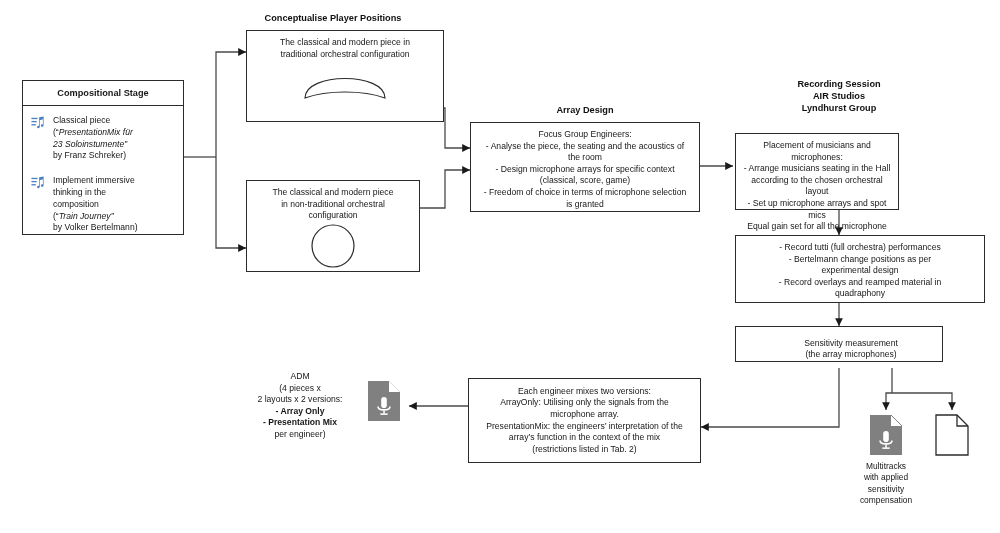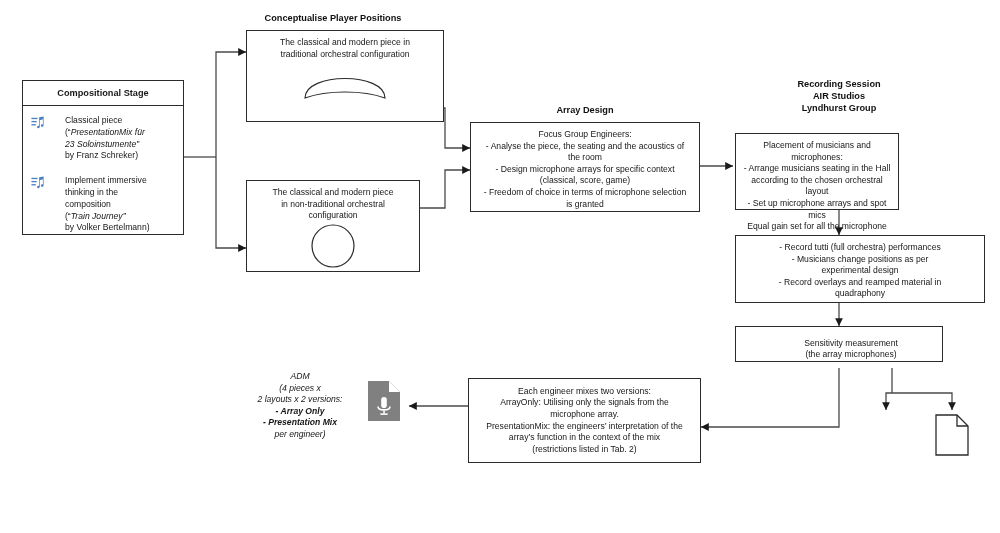--- a/index.html
+++ b/index.html
@@ -62,21 +62,21 @@
   }
   .cs-list {
     padding: 9px 8px 8px 8px;
     display: flex;
     flex-direction: column;
     gap: 13px;
   }
   .cs-item {
     display: flex;
     flex-direction: row;
-    gap: 20px;
+    gap: 8px;
     align-items: flex-start;
   }
   .cs-item-text {
     font-size: 8.6px;
     line-height: 11.8px;
     color: #161616;
   }
   .cs-item-text em {
     font-style: italic;
   }
@@ -257,34 +257,53 @@
       <span>- Arrange musicians seating in the Hall</span><br>
       <span>according to the chosen orchestral layout</span><br>
       <span>- Set up microphone arrays and spot mics</span><br>
       <span>Equal gain set for all the microphone arrays</span>
     </div>
   </div>
 
   <div class="box" style="left:735px; top:235px; width:250px; height:68px;">
     <div class="box-body">
       <span>- Record tutti (full orchestra) performances</span><br>
-      <span>- Musicians change positions as per</span><br>
+      <span>- Bertelmann change positions as per</span><br>
       <span>experimental design</span><br>
       <span>- Record overlays and reamped material in</span><br>
       <span>quadraphony</span>
     </div>
   </div>
 
   <div class="box" style="left:735px; top:326px; width:208px; height:36px; justify-content:flex-end;padding-left:24px;">
     <div class="box-body" style="padding-top:0;">
       <span>Sensitivity measurement</span><br>
       <span>(the array microphones)</span>
     </div>
   </div>
 
+  <div class="icon-group" style="left:847px; top:414px; width:78px;">
+    <svg class="doc-icon" width="34" height="42" viewBox="0 0 34 42">
+      <path d="M1,1 L22,1 L33,12 L33,41 L1,41 Z" fill="#808080"></path>
+      <path d="M22,1 L22,12 L33,12 Z" fill="#ffffff"></path>
+      <path d="M22,1 L33,12" stroke="#808080" stroke-width="1" fill="none"></path>
+      <g fill="#ffffff">
+        <rect x="14.2" y="17" width="5.6" height="11" rx="2.8"></rect>
+        <path d="M11,26.5 C11,31 23,31 23,26.5" fill="none" stroke="#ffffff" stroke-width="1.6"></path>
+        <rect x="16.3" y="30.5" width="1.5" height="3.4"></rect>
+        <rect x="13.3" y="33.4" width="7.4" height="1.5"></rect>
+      </g>
+    </svg>
+    <div class="icon-caption">
+      <span>Multitracks</span><br>
+      <span>with applied</span><br>
+      <span>sensitivity</span><br>
+      <span>compensation</span>
+    </div>
+  </div>
 
   <div class="icon-group" style="left:913px; top:414px; width:78px;">
     <svg class="doc-icon" width="34" height="42" viewBox="0 0 34 42">
       <path d="M1,1 L22,1 L33,12 L33,41 L1,41 Z" fill="#ffffff" stroke="#2b2b2b" stroke-width="1.3" stroke-linejoin="miter"></path>
       <path d="M22,1 L22,12 L33,12" fill="none" stroke="#2b2b2b" stroke-width="1.3"></path>
     </svg>
   </div>
 
   <div class="box" style="left:468px; top:378px; width:233px; height:85px; justify-content:center;">
     <div class="box-body" style="padding-top:0;">
@@ -301,21 +320,21 @@
     <path d="M1,1 L22,1 L33,12 L33,41 L1,41 Z" fill="#808080"></path>
     <path d="M22,1 L22,12 L33,12 Z" fill="#ffffff"></path>
     <g fill="#ffffff">
       <rect x="14.2" y="17" width="5.6" height="11" rx="2.8"></rect>
       <path d="M11,26.5 C11,31 23,31 23,26.5" fill="none" stroke="#ffffff" stroke-width="1.6"></path>
       <rect x="16.3" y="30.5" width="1.5" height="3.4"></rect>
       <rect x="13.3" y="33.4" width="7.4" height="1.5"></rect>
     </g>
   </svg>
 
-  <div class="text-block" style="left:238px; top:371px; width:124px;font-style:italic;">
+  <div class="text-block" style="left:238px; top:371px; width:124px;">
     <span>ADM</span><br>
     <span>(4 pieces x</span><br>
     <span>2 layouts x 2 versions:</span><br>
     <b>- Array Only</b><br>
     <b>- Presentation Mix</b><br>
     <span>per engineer)</span>
   </div>
 
 </div>
 

